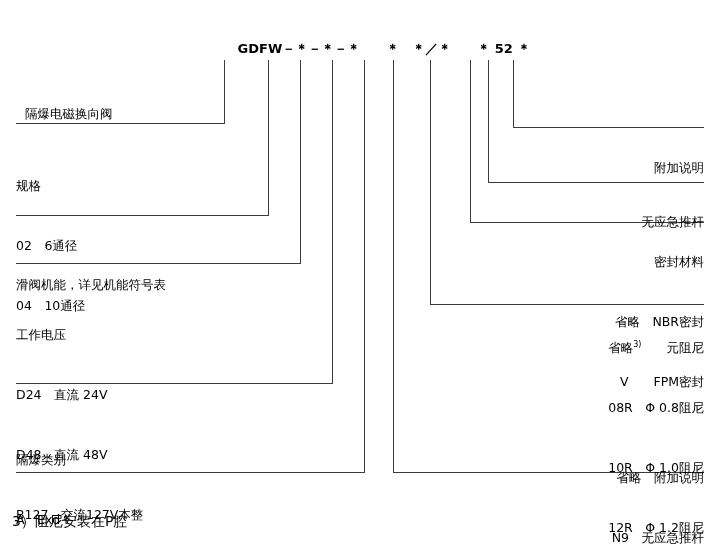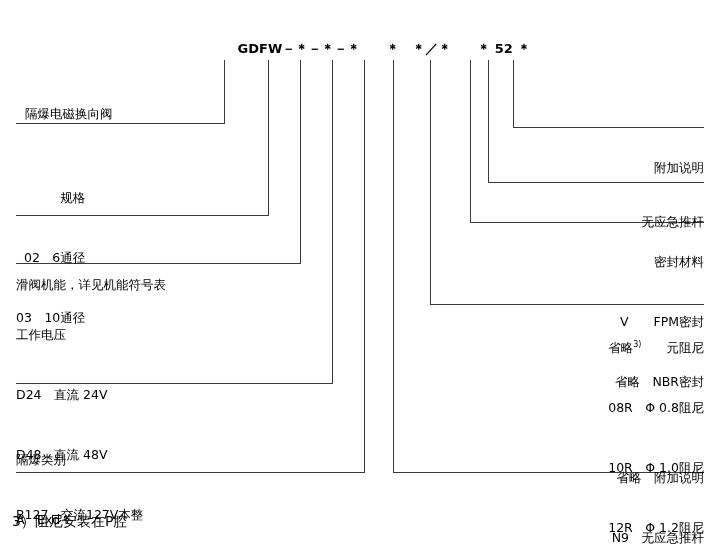--- a/index.html
+++ b/index.html
@@ -100,24 +100,24 @@
   <div class="hline" style="left:470px; top:222px; width:234px;"></div>
 
   <div class="vline" style="left:430px; top:60px; height:244px;"></div>
   <div class="hline" style="left:430px; top:304px; width:274px;"></div>
 
   <div class="vline" style="left:393px; top:60px; height:412px;"></div>
   <div class="hline" style="left:393px; top:472px; width:311px;"></div>
 
   <div class="lbl" style="left:16px; top:104px;padding-left:9px;"><span>隔爆电磁换向阀</span></div>
 
-  <div class="lbl" style="left:16px; top:148px;text-align:right;">
+  <div class="lbl" style="left:16px; top:136px;">
     <div>规格</div>
     <div>02　6通径</div>
-    <div>03　10通径</div>
+    <div>04　10通径</div>
   </div>
 
   <div class="lbl" style="left:16px; top:235px;">
     <div>滑阀机能，详见机能符号表</div>
   </div>
 
   <div class="lbl" style="left:16px; top:285px;">
     <div>工作电压</div>
     <div>D24　直流 24V</div>
     <div>D48　直流 48V</div>
@@ -134,22 +134,22 @@
   <div class="lbl right" style="right:16px; top:118px; left:auto;">
     <div>附加说明</div>
   </div>
 
   <div class="lbl right" style="right:16px; top:172px; left:auto;">
     <div>无应急推杆</div>
   </div>
 
   <div class="lbl right" style="right:16px; top:212px; left:auto;">
     <div>密封材料</div>
+    <div>省略　NBR密封</div>
     <div>V　　FPM密封</div>
-    <div>省略　NBR密封</div>
   </div>
 
   <div class="lbl right" style="right:16px; top:295px; left:auto;">
     <div><span>省略</span><span class="sup">3)</span><span>　　元阻尼</span></div>
     <div>08R　Φ 0.8阻尼</div>
     <div>10R　Φ 1.0阻尼</div>
     <div>12R　Φ 1.2阻尼</div>
   </div>
 
   <div class="lbl right" style="right:16px; top:428px; left:auto;">

